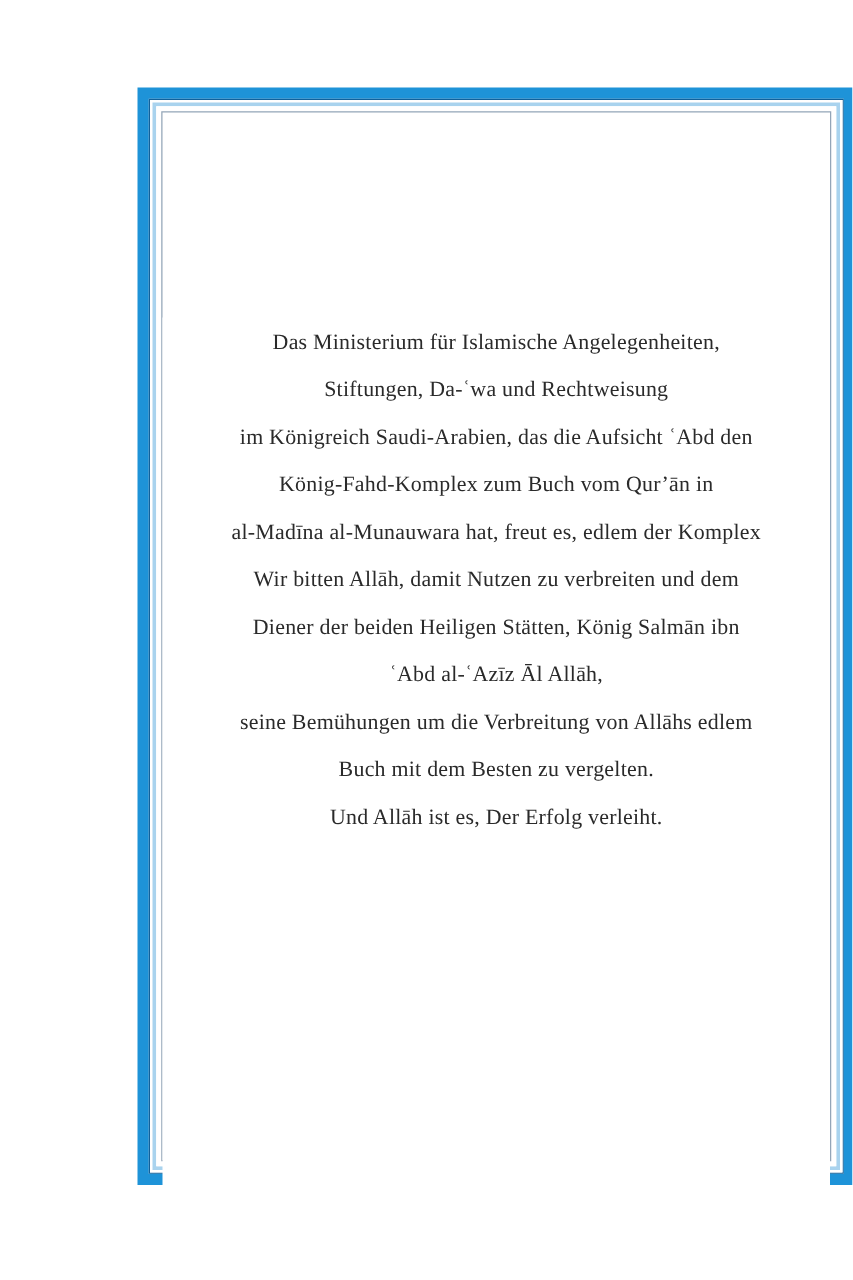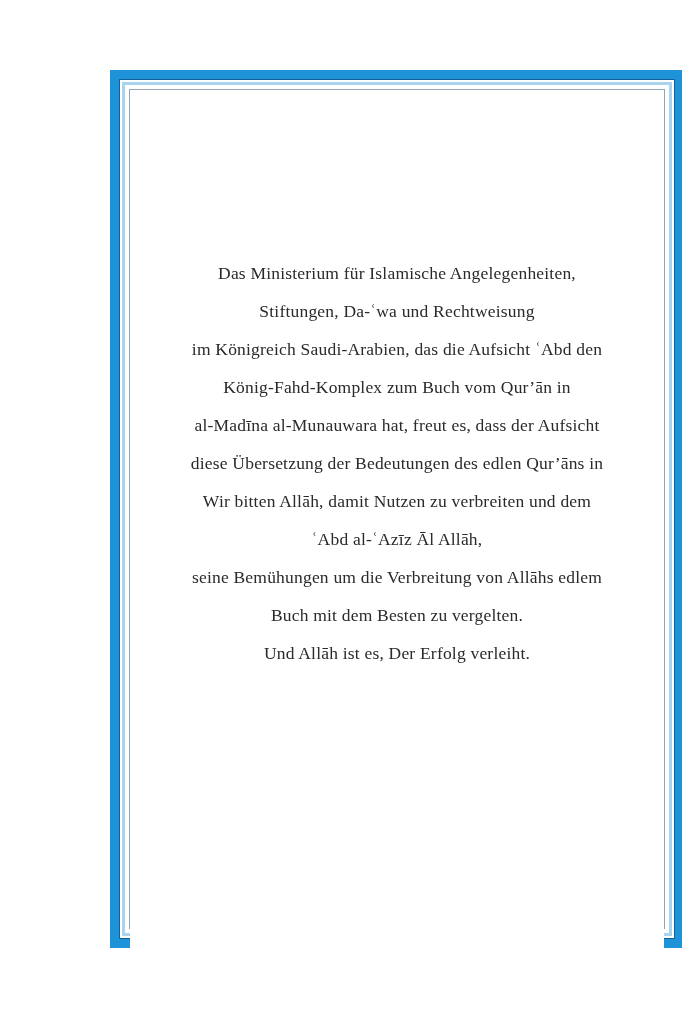--- a/index.html
+++ b/index.html
@@ -55,23 +55,23 @@
         <div class="frame-pale">
           <div class="frame-gap2">
             <div class="frame-slate">
               <div class="frame-content">
 
                 <div class="text-block">
                   <div class="text-line">Das Ministerium für Islamische Angelegenheiten,</div>
                   <div class="text-line">Stiftungen, Da-ʿwa und Rechtweisung</div>
                   <div class="text-line">im Königreich Saudi-Arabien, das die Aufsicht ʿAbd den</div>
                   <div class="text-line">König-Fahd-Komplex zum Buch vom Qur’ān in</div>
-                  <div class="text-line">al-Madīna al-Munauwara hat, freut es, dass der Aufsicht</div>
-                  <div class="text-line">diese Übersetzung der Bedeutungen des edlen Qur’āns in</div>
+                  <div class="text-line">al-Madīna al-Munauwara hat, freut es, edlem der Komplex</div>
                   <div class="text-line">Wir bitten Allāh, damit Nutzen zu verbreiten und dem</div>
+                  <div class="text-line">Diener der beiden Heiligen Stätten, König Salmān ibn</div>
                   <div class="text-line">ʿAbd al-ʿAzīz Āl Allāh,</div>
                   <div class="text-line">seine Bemühungen um die Verbreitung von Allāhs edlem</div>
                   <div class="text-line">Buch mit dem Besten zu vergelten.</div>
                   <div class="text-line">Und Allāh ist es, Der Erfolg verleiht.</div>
                 </div>
 
               </div>
             </div>
           </div>
         </div>

